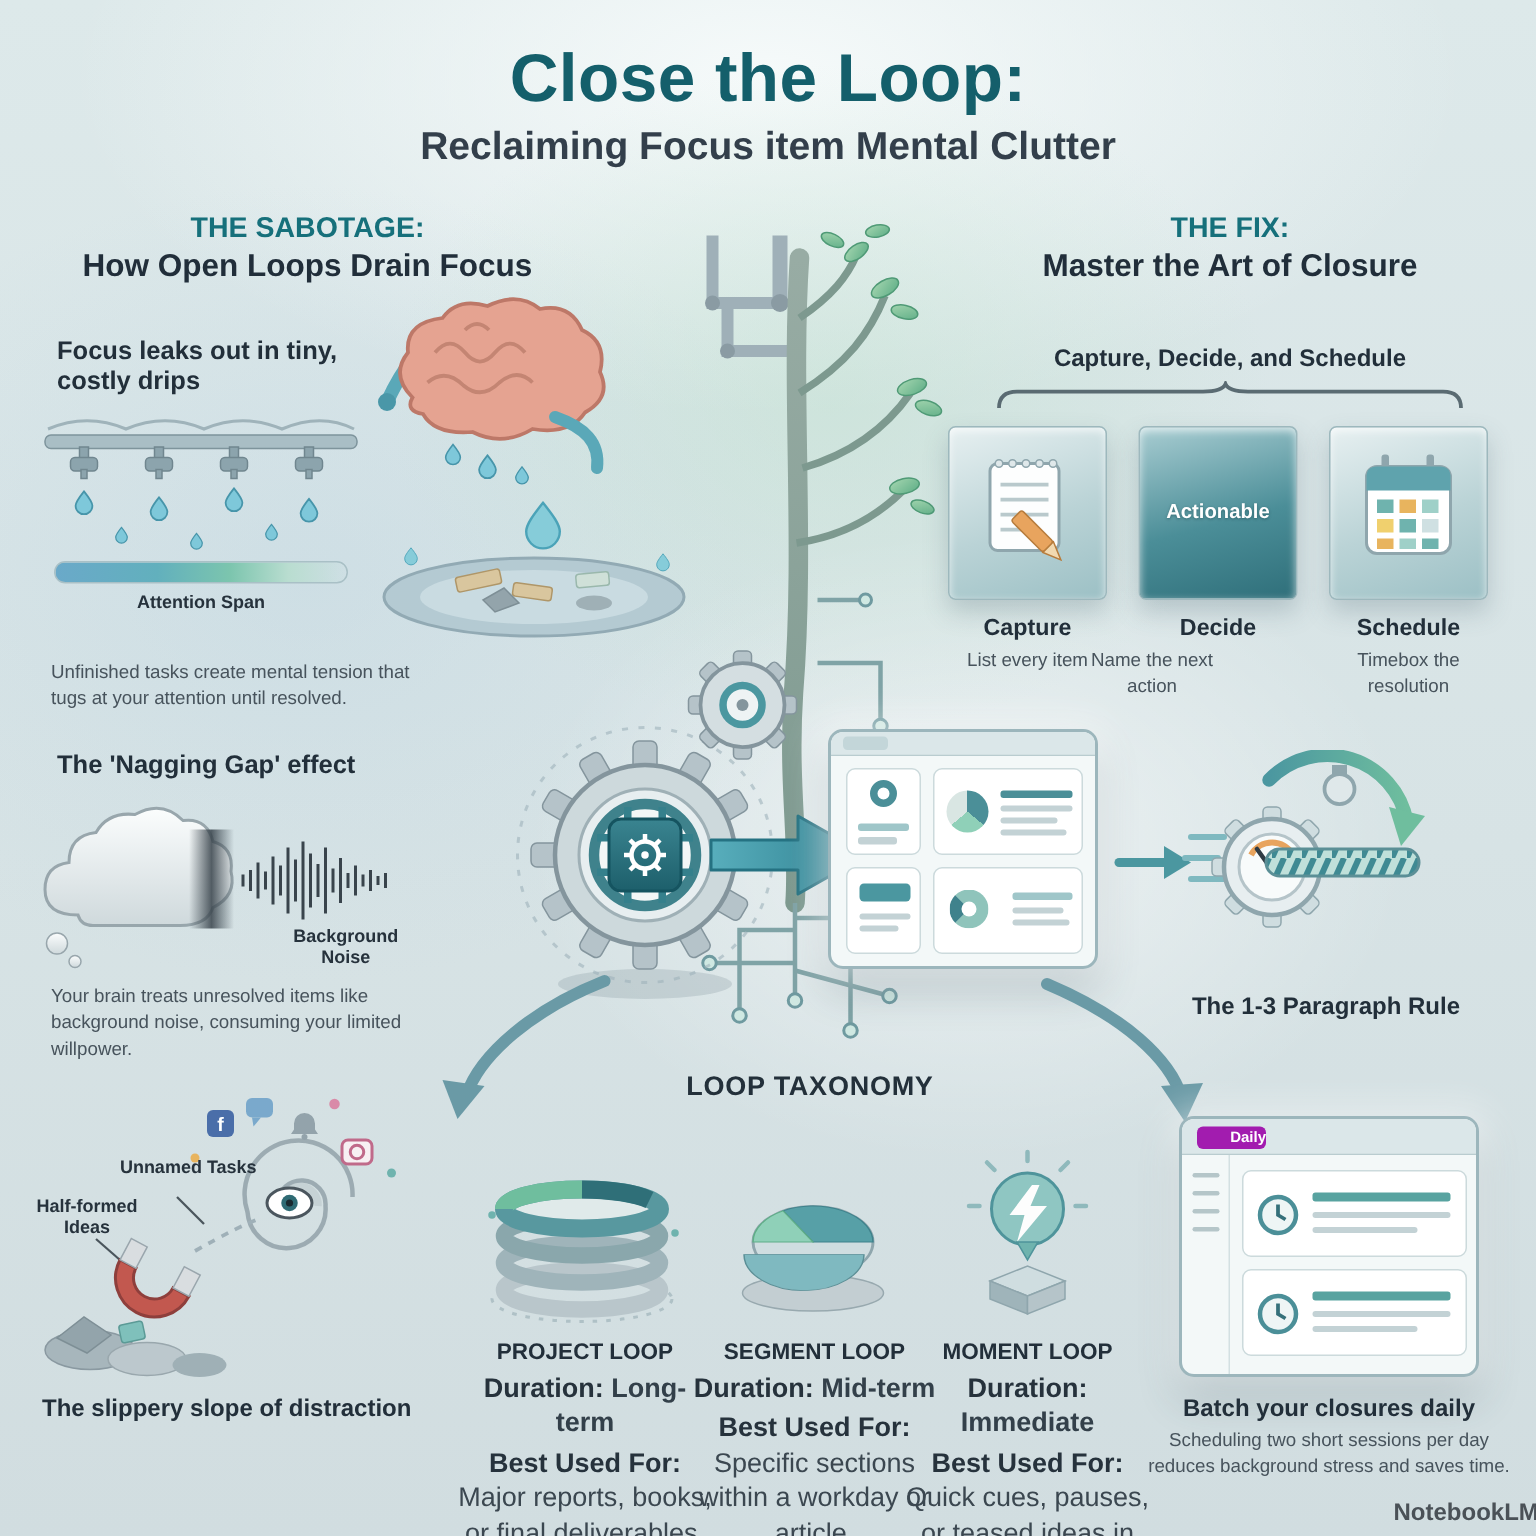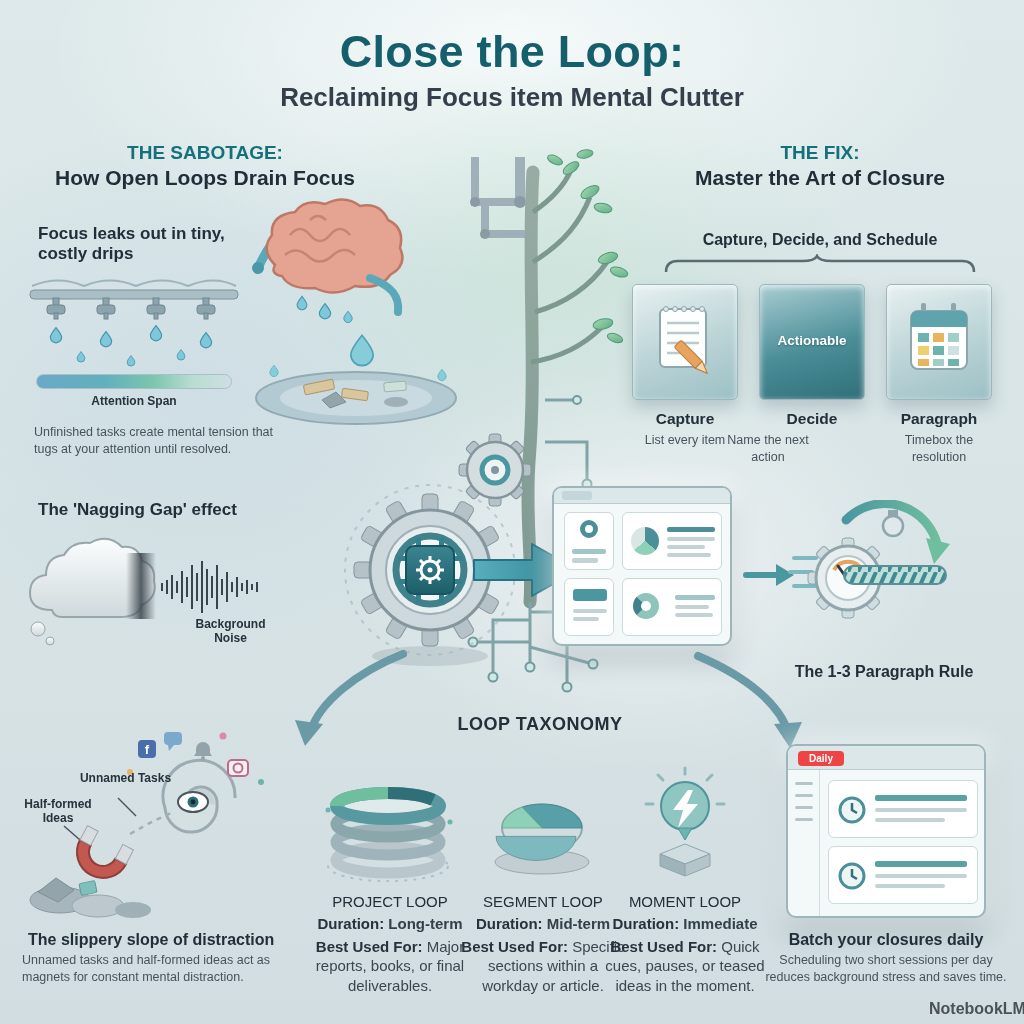--- a/index.html
+++ b/index.html
@@ -17,42 +17,42 @@
   .abs{position:absolute}
   .center{text-align:center}
   .h1{font-size:45px;font-weight:800;color:#145f6b;letter-spacing:.3px}
   .h2{font-size:26px;font-weight:700;color:#333f4b}
   .kicker{font-size:19px;font-weight:800;color:#16707b}
   .colhead{font-size:21px;font-weight:800;color:#212e3a}
   .sechead{font-size:17px;font-weight:800;color:#222f3a;line-height:1.2}
   .sechead2{font-size:16px;font-weight:800;color:#222f3a;line-height:1.2}
   .cap{font-size:12.5px;color:#47535c;line-height:1.38}
   .lbl{font-size:12px;font-weight:800;color:#26323c;line-height:1.15}
-  .loop-title{font-size:15px;font-weight:400;color:#222f3a;margin-bottom:4px}
-  .loop-line{font-size:15px;color:#3b4750;line-height:1.3;margin-top:3px}
+  .loop-title{font-size:15px;font-weight:700;color:#222f3a;margin-bottom:4px}
+  .loop-line{font-size:18px;color:#3b4750;line-height:1.3;margin-top:3px}
   .b{font-weight:800;color:#26323c}
   .bv{font-weight:700;color:#33404a}
   .card{
     position:absolute;top:284px;width:106px;height:116px;border-radius:5px;
     background:linear-gradient(160deg,#e7f0f1,#bad3d6 55%,#9cc0c5);
     border:1px solid #9db8bd;
     box-shadow:0 8px 16px rgba(70,100,110,.25), inset 0 2px 6px rgba(255,255,255,.7);
   }
   .card.deep{background:linear-gradient(165deg,#a9cdd2,#4b8e98 55%,#2f6f7a)}
   .cardtitle{font-size:15.5px;font-weight:800;color:#222f3a}
   .win{
     position:absolute;background:#f3f8f8;border:2px solid #9cb6bc;border-radius:10px;
     box-shadow:0 0 22px 6px rgba(255,255,255,.5), 0 14px 26px rgba(50,80,90,.28);
   }
   .winbar{position:absolute;left:0;top:0;right:0;height:16px;background:#dbe7e9;
     border-bottom:1px solid #b9cccf;border-radius:8px 8px 0 0}
   .panel{position:absolute;background:#fff;border:1px solid #ccdadc;border-radius:6px}
   .bar{position:absolute;border-radius:2px}
-  .tab{position:absolute;background:#ef4444;border-radius:4px;color:#fff;
-    font-size:10px;font-weight:800;text-align:center;line-height:15px}
+  .tab{position:absolute;background:#a21caf;border-radius:4px;color:#fff;
+    font-size:10px;font-weight:800;text-align:right;line-height:15px}
 </style>
 </head>
 <body>
 
 <div class="canvas">
 
   <div class="abs center h1" style="left:0;top:26px;width:1024px">Close the Loop:</div>
   <div class="abs center h2" style="left:0;top:82px;width:1024px">Reclaiming Focus item Mental Clutter</div>
 
   <div class="abs center kicker" style="left:30px;top:142px;width:350px">THE SABOTAGE:</div>
@@ -97,21 +97,21 @@
       <use href="#dropP" transform="translate(178,67) scale(.8)"></use>
       <use href="#dropP" transform="translate(53,84) scale(.55)"></use>
       <use href="#dropP" transform="translate(103,88) scale(.55)"></use>
       <use href="#dropP" transform="translate(153,82) scale(.55)"></use>
     </g>
   </svg>
 
   <div class="abs" style="left:36px;top:374px;width:196px;height:15px;border-radius:8px;border:1px solid #a9c0c6;
        background:linear-gradient(90deg,#6aa9c9 0%,#62b0bd 35%,#7cc5ae 60%,#b9ddd0 80%,rgba(217,229,231,0) 100%)"></div>
   <div class="abs center lbl" style="left:36px;top:395px;width:196px">Attention Span</div>
-  <div class="abs cap" style="left:34px;top:424px;width:240px">Unfinished tasks create mental tension that tugs at your attention until resolved.</div>
+  <div class="abs cap" style="left:34px;top:440px;width:240px">Unfinished tasks create mental tension that tugs at your attention until resolved.</div>
 
   <div class="abs sechead" style="left:38px;top:500px;width:260px">The 'Nagging Gap' effect</div>
 
   <svg class="abs" style="left:22px;top:525px" width="250" height="125" viewBox="0 0 250 125">
     <defs>
       <linearGradient id="cg1" x1="0" y1="0" x2="0" y2="1">
         <stop offset="0" stop-color="#fbfdfd"></stop>
           <stop offset="1" stop-color="#cfd9dc"></stop>
       </linearGradient>
       <linearGradient id="dg1" x1="0" y1="0" x2="1" y2="0">
@@ -141,20 +141,21 @@
         <line x1="205" y1="47" x2="205" y2="77"></line>
       <line x1="210" y1="57" x2="210" y2="67"></line>
         <line x1="215" y1="52" x2="215" y2="72"></line>
       <line x1="220" y1="58" x2="220" y2="66"></line>
         <line x1="225" y1="55" x2="225" y2="69"></line>
       <line x1="230" y1="59" x2="230" y2="65"></line>
         <line x1="235" y1="57" x2="235" y2="67"></line>
     </g>
   </svg>
   <div class="abs center lbl" style="left:178px;top:618px;width:105px">Background Noise</div>
+  <div class="abs cap" style="left:34px;top:656px;width:250px">Your brain treats unresolved items like background noise, consuming your limited willpower.</div>
 
   <svg class="abs" style="left:18px;top:732px" width="272" height="190" viewBox="0 0 272 190">
     <path d="M175,70 m8,0 a8,8 0 1,1 -16,0 a16,16 0 1,1 32,2 a26,26 0 1,1 -52,4 a36,36 0 1,1 70,-10" fill="none" stroke="#8a99a1" stroke-width="3" opacity=".75"></path>
     <path d="M175,70 m5,0 a5,5 0 1,1 -10,0 a12,12 0 1,1 24,2" fill="none" stroke="#b9c6cb" stroke-width="5" opacity=".55"></path>
     <ellipse cx="175" cy="70" rx="15" ry="10" fill="#ffffff" stroke="#4b565e" stroke-width="2"></ellipse>
     <circle cx="175" cy="70" r="5.5" fill="#2f6b74"></circle>
       <circle cx="175" cy="70" r="2.4" fill="#1a2a30"></circle>
     <rect x="120" y="8" width="18" height="18" rx="4" fill="#4a6ea9"></rect>
     <text x="129" y="22" font-size="13" font-weight="bold" fill="#ffffff" text-anchor="middle" font-family="Liberation Sans, sans-serif">f</text>
     <g>
@@ -184,21 +185,20 @@
       <ellipse cx="42" cy="168" rx="30" ry="13" fill="#a7b6bc" stroke="#8a99a1"></ellipse>
       <ellipse cx="80" cy="174" rx="26" ry="11" fill="#bcc8cd" stroke="#99a7ad"></ellipse>
       <polygon points="20,160 38,146 56,158 40,170" fill="#93a4ab" stroke="#7e8f96"></polygon>
       <rect x="62" y="150" width="16" height="12" rx="2" transform="rotate(-12 70 156)" fill="#7fc0bb" stroke="#5b9a96"></rect>
       <ellipse cx="115" cy="178" rx="18" ry="8" fill="#9fb0b6"></ellipse>
     </g>
   </svg>
   <div class="abs center lbl" style="left:78px;top:772px;width:95px">Unnamed Tasks</div>
   <div class="abs center lbl" style="left:18px;top:798px;width:80px">Half-formed Ideas</div>
   <div class="abs sechead2" style="left:28px;top:930px;width:268px">The slippery slope of distraction</div>
-  <div class="abs cap" style="left:22px;top:952px;width:272px">Unnamed tasks and half-formed ideas act as magnets for constant mental distraction.</div>
 
   <svg class="abs" style="left:250px;top:190px" width="170" height="135" viewBox="0 0 170 135">
     <path d="M8,78 C30,30 60,16 95,28" stroke="#5aa8b8" stroke-width="9" fill="none" stroke-linecap="round"></path>
     <circle cx="8" cy="78" r="6" fill="#4a97a8"></circle>
     <path d="M25,75 Q10,60 22,45 Q20,25 45,22 Q55,8 75,14 Q95,4 110,16 Q130,12 138,30 Q155,38 150,58 Q158,75 140,85 Q130,100 105,96 Q85,108 65,98 Q40,100 32,86 Q20,84 25,75 Z" fill="#e5a391" stroke="#bd7868" stroke-width="2.5"></path>
     <path d="M40,45 q10,-12 20,0 q10,12 20,0 q10,-12 20,0" fill="none" stroke="#c48573" stroke-width="2.5"></path>
     <path d="M35,65 q12,-10 24,2 q12,10 24,-2 q12,-10 22,0" fill="none" stroke="#c48573" stroke-width="2.5"></path>
     <path d="M60,30 q8,-8 16,0" fill="none" stroke="#c48573" stroke-width="2.5"></path>
     <path d="M120,88 C140,95 150,105 148,122" stroke="#5aa8b8" stroke-width="8" fill="none" stroke-linecap="round"></path>
     <g fill="#7ec8da" stroke="#4795aa" stroke-width="1.5">
@@ -499,21 +499,21 @@
           <rect x="61" y="61" width="11" height="9" fill="#cfe0e2"></rect>
         <rect x="31" y="74" width="11" height="7" fill="#e8b45e"></rect>
           <rect x="46" y="74" width="11" height="7" fill="#9fd0c8"></rect>
           <rect x="61" y="74" width="11" height="7" fill="#6fb3ae"></rect>
       </g>
     </svg>
   </div>
 
   <div class="abs center cardtitle" style="left:625px;top:410px;width:120px">Capture</div>
   <div class="abs center cardtitle" style="left:752px;top:410px;width:120px">Decide</div>
-  <div class="abs center cardtitle" style="left:879px;top:410px;width:120px">Paragraph</div>
+  <div class="abs center cardtitle" style="left:879px;top:410px;width:120px">Schedule</div>
   <div class="abs center cap" style="left:635px;top:432px;width:100px">List every item</div>
   <div class="abs center cap" style="left:718px;top:432px;width:100px">Name the next action</div>
   <div class="abs center cap" style="left:889px;top:432px;width:100px">Timebox the resolution</div>
 
   <svg class="abs" style="left:742px;top:560px" width="56" height="30" viewBox="0 0 56 30">
     <path d="M4,15 H34" stroke="#4b97a0" stroke-width="6" stroke-linecap="round"></path>
     <polygon points="34,4 52,15 34,26" fill="#4b97a0"></polygon>
   </svg>
 
   <svg class="abs" style="left:788px;top:500px" width="170" height="155" viewBox="0 0 170 155">

